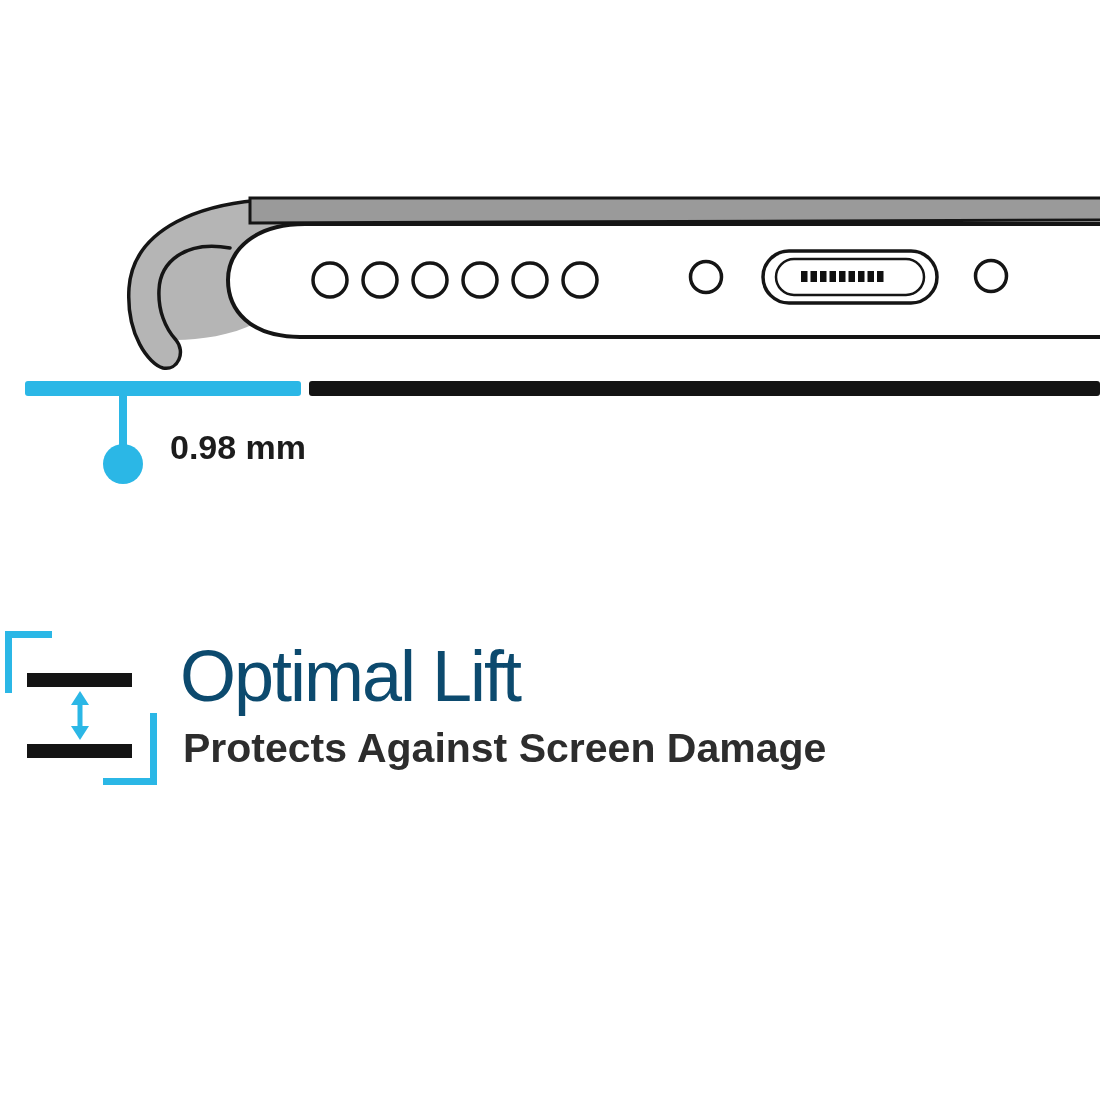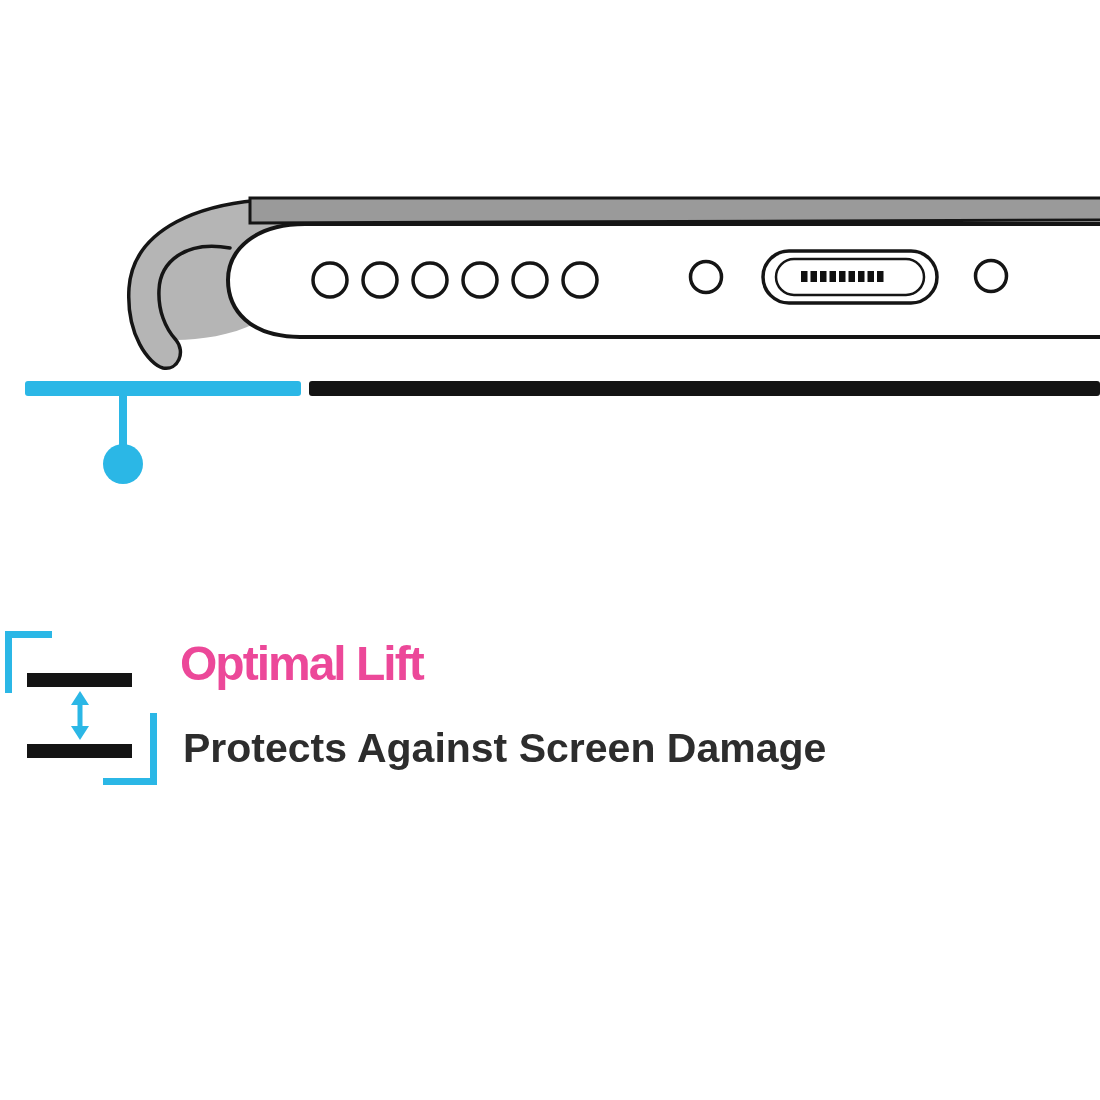--- a/index.html
+++ b/index.html
@@ -22,21 +22,21 @@
   .pointer-line { position: absolute; left: 119px; top: 394px; width: 8px; height: 54px; }
   .pointer-dot  { position: absolute; left: 103px; top: 444px; width: 40px; height: 40px; border-radius: 50%; }
   .measure-label {
     position: absolute; left: 170px; top: 428px;
     font-size: 34px; font-weight: 700; color: #1c1c1c; letter-spacing: 0px;
   }
 
   
   .feature-title {
     position: absolute; left: 180px; top: 640px;
-    font-size: 48px; font-weight: 700; color: #ec4899;
+    font-size: 72px; font-weight: 400; color: #0c4a6e;
     letter-spacing: -2px; line-height: 1;
   }
   .feature-subtitle {
     position: absolute; left: 183px; top: 726px;
     font-size: 41px; font-weight: 600; color: #2d2d2d;
     letter-spacing: 0px; line-height: 1.1; text-align: right;
   }
 </style>
 </head>
 <body>
@@ -81,20 +81,21 @@
     </g>
 
     <circle cx="991" cy="276" r="15.5" fill="#ffffff" stroke="#151515" stroke-width="3.5"></circle>
   </svg>
 
   <div class="surface-bar accent" style="background-color: rgb(43, 183, 230);"></div>
   <div class="surface-bar dark" style="background-color: rgb(20, 20, 20);"></div>
 
   <div class="pointer-line" style="background-color: rgb(43, 183, 230);"></div>
   <div class="pointer-dot" style="background-color: rgb(43, 183, 230);"></div>
+  <div class="measure-label">0.98 mm</div>
 
   <div>
 
     <svg class="abs" style="left:5px;top:629px" width="158" height="160" viewBox="0 0 158 160">
       <g style="fill: rgb(43, 183, 230);">
         <rect x="0" y="2" width="47" height="7"></rect>
         <rect x="0" y="2" width="7" height="62"></rect>
         <rect x="145" y="84" width="7" height="72"></rect>
         <rect x="98" y="149" width="54" height="7"></rect>
       </g>

